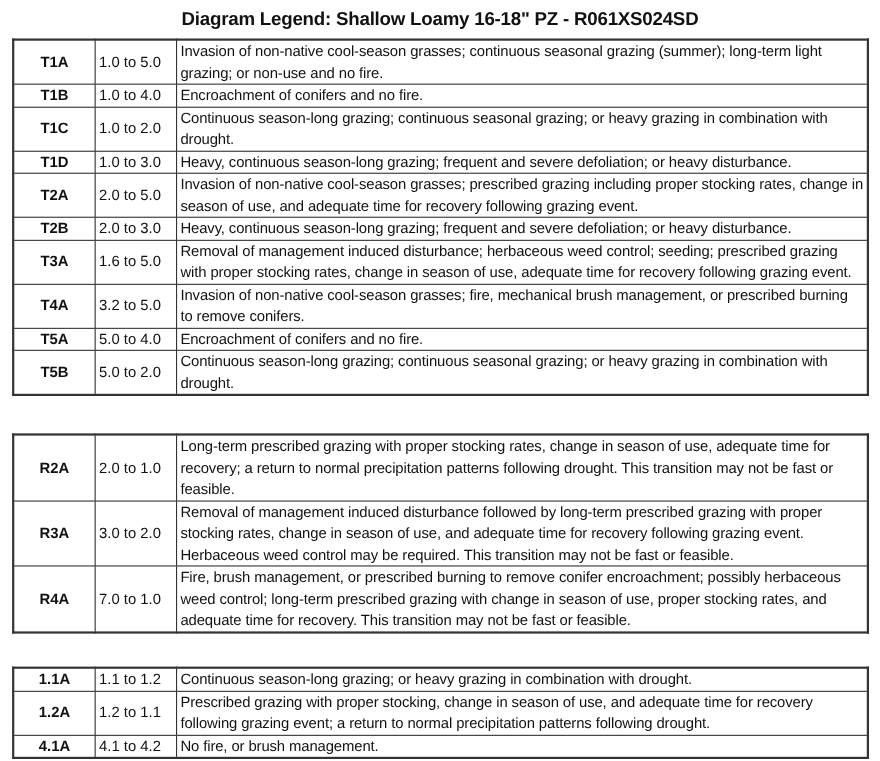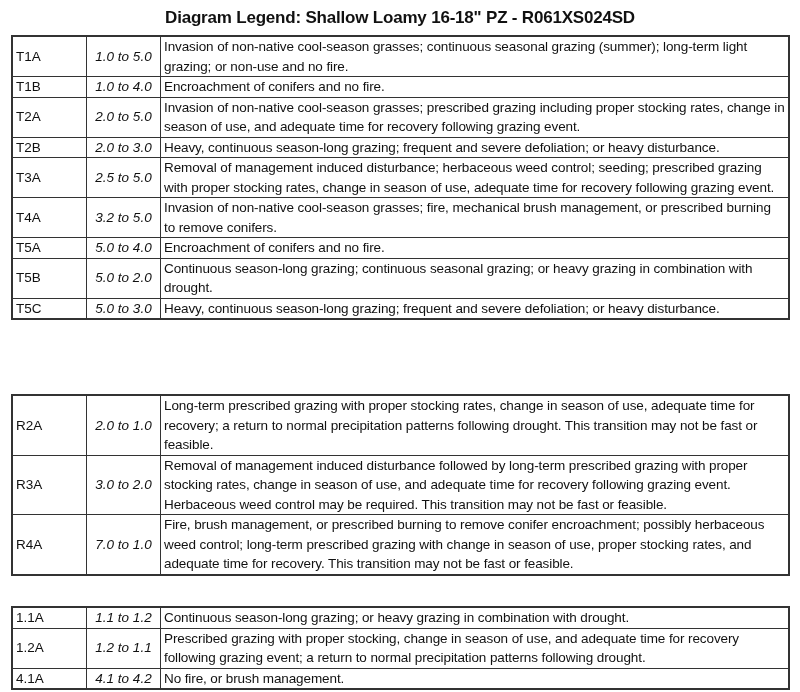--- a/index.html
+++ b/index.html
@@ -13,22 +13,22 @@
     position: absolute; left: 11px; width: 779px;
     border-collapse: collapse; table-layout: fixed;
     border: 2px solid #333;
   }
   table.legend td {
     border: 1px solid #333; padding: 0 3px;
     font-family: "Liberation Sans", sans-serif; font-size: 13.5px; color: #111;
     vertical-align: middle; line-height: 19.5px;
   }
   table.legend tr { border-bottom: 1.5px solid #333; }
-  td.code { width: 67px; text-align: left; font-weight: normal; font-size: 14px; }
-  td.range { width: 67px; text-align: center; font-family: "Liberation Sans", sans-serif; font-size: 14.5px; white-space: nowrap; padding: 0 2px; font-style: italic; }
+  td.code { width: 67px; text-align: center; font-weight: bold; font-size: 14px; }
+  td.range { width: 67px; font-family: "Liberation Sans", sans-serif; font-size: 14.5px; white-space: nowrap; padding: 0 2px; }
   td.desc { font-family: "DejaVu Sans", sans-serif; font-size: 11.6px; line-height: 19.5px; padding: 0 2px; letter-spacing: -0.1px; }
   #t1 { top: 35px; }
   #t2 { top: 394px; }
   #t3 { top: 606px; }
 </style>
 </head>
 <body>
 
 <div class="title">Diagram Legend: Shallow Loamy 16-18" PZ - R061XS024SD</div>
 
@@ -38,53 +38,58 @@
         <td class="code">T1A</td>
         <td class="range">1.0 to 5.0</td>
         <td class="desc">Invasion of non-native cool-season grasses; continuous seasonal grazing (summer); long-term light grazing; or non-use and no fire.</td>
       </tr>
       <tr>
         <td class="code">T1B</td>
         <td class="range">1.0 to 4.0</td>
         <td class="desc">Encroachment of conifers and no fire.</td>
       </tr>
       <tr>
+        <td class="code">T1C</td>
+        <td class="range">1.0 to 2.0</td>
+        <td class="desc">Continuous season-long grazing; continuous seasonal grazing; or heavy grazing in combination with drought.</td>
+      </tr>
+      <tr>
+        <td class="code">T1D</td>
+        <td class="range">1.0 to 3.0</td>
+        <td class="desc">Heavy, continuous season-long grazing; frequent and severe defoliation; or heavy disturbance.</td>
+      </tr>
+      <tr>
         <td class="code">T2A</td>
         <td class="range">2.0 to 5.0</td>
         <td class="desc">Invasion of non-native cool-season grasses; prescribed grazing including proper stocking rates, change in season of use, and adequate time for recovery following grazing event.</td>
       </tr>
       <tr>
         <td class="code">T2B</td>
         <td class="range">2.0 to 3.0</td>
         <td class="desc">Heavy, continuous season-long grazing; frequent and severe defoliation; or heavy disturbance.</td>
       </tr>
       <tr>
         <td class="code">T3A</td>
-        <td class="range">2.5 to 5.0</td>
+        <td class="range">1.6 to 5.0</td>
         <td class="desc">Removal of management induced disturbance; herbaceous weed control; seeding; prescribed grazing with proper stocking rates, change in season of use, adequate time for recovery following grazing event.</td>
       </tr>
       <tr>
         <td class="code">T4A</td>
         <td class="range">3.2 to 5.0</td>
         <td class="desc">Invasion of non-native cool-season grasses; fire, mechanical brush management, or prescribed burning to remove conifers.</td>
       </tr>
       <tr>
         <td class="code">T5A</td>
         <td class="range">5.0 to 4.0</td>
         <td class="desc">Encroachment of conifers and no fire.</td>
       </tr>
       <tr>
         <td class="code">T5B</td>
         <td class="range">5.0 to 2.0</td>
         <td class="desc">Continuous season-long grazing; continuous seasonal grazing; or heavy grazing in combination with drought.</td>
-      </tr>
-      <tr>
-        <td class="code">T5C</td>
-        <td class="range">5.0 to 3.0</td>
-        <td class="desc">Heavy, continuous season-long grazing; frequent and severe defoliation; or heavy disturbance.</td>
       </tr>
     </tbody>
   </table>
 <table class="legend" id="t2">
     <tbody>
       <tr>
         <td class="code">R2A</td>
         <td class="range">2.0 to 1.0</td>
         <td class="desc">Long-term prescribed grazing with proper stocking rates, change in season of use, adequate time for recovery; a return to normal precipitation patterns following drought. This transition may not be fast or feasible.</td>
       </tr>

